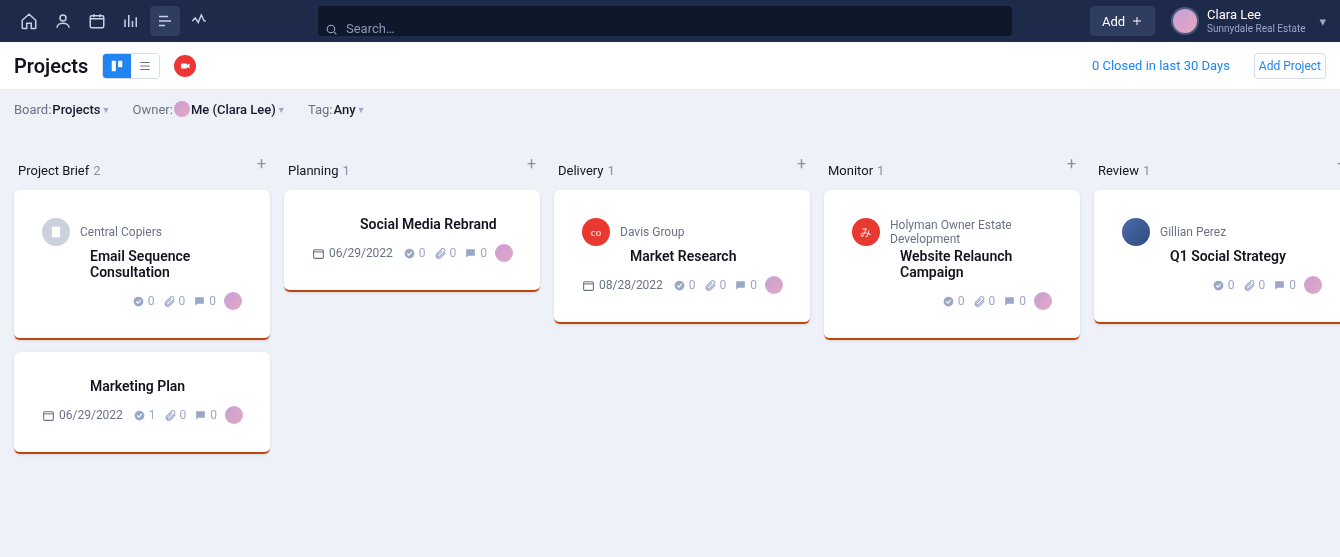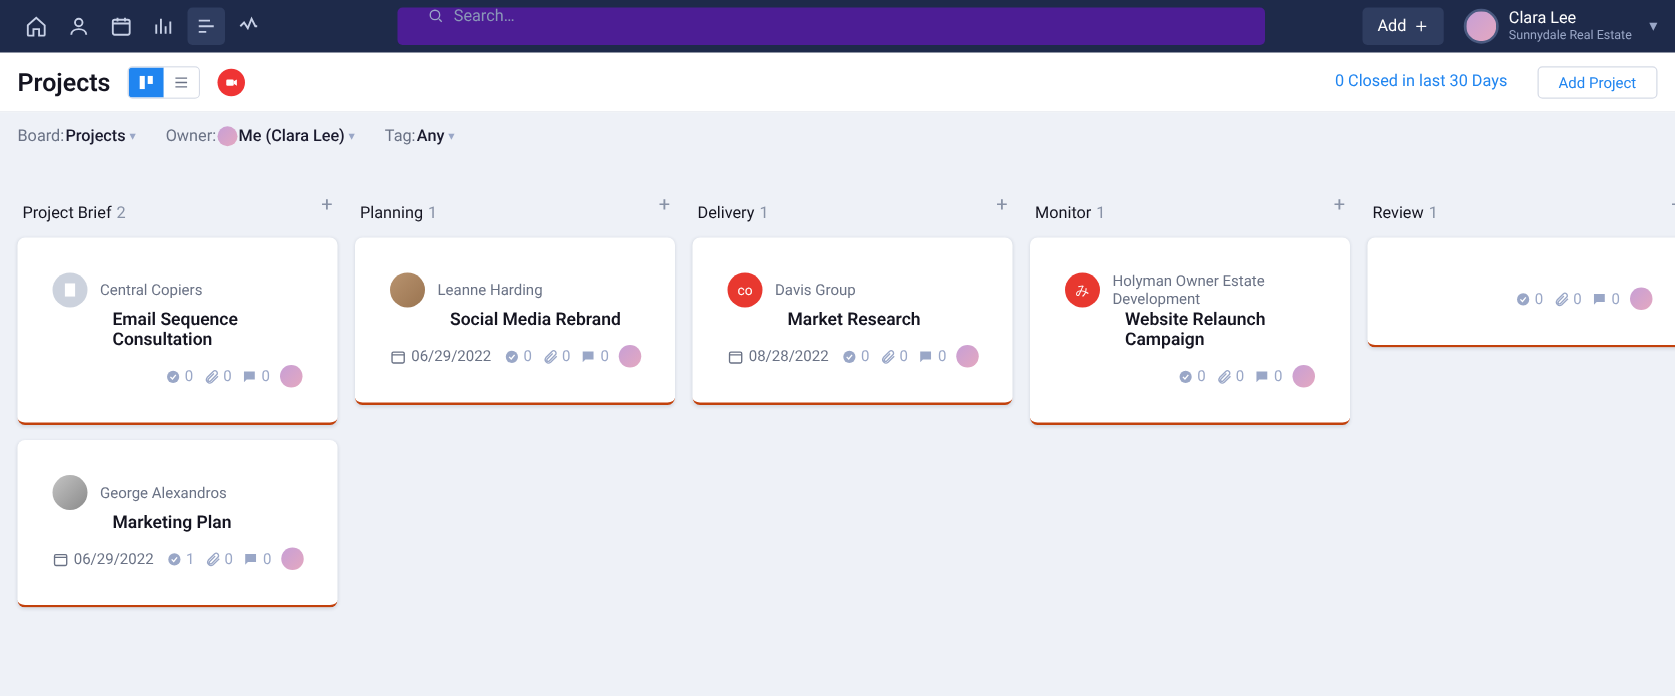--- a/index.html
+++ b/index.html
@@ -4,21 +4,21 @@
 <style>
 * { margin: 0; padding: 0; box-sizing: border-box; font-family: -apple-system, BlinkMacSystemFont, "Segoe UI", Roboto, sans-serif; }
 body { background: #fff; color: #1a1a2e; font-size: 13px; width: 1340px; height: 557px; overflow: hidden; }
 
 
 .topbar { background: #1e2a4a; height: 42px; display: flex; align-items: center; padding: 0 14px; gap: 4px; }
 .topbar .nav-icon { width: 30px; height: 30px; display: flex; align-items: center; justify-content: center; color: #c7d0e6; border-radius: 4px; cursor: pointer; }
 .topbar .nav-icon.active { background: #2f3d60; }
 .topbar .nav-icon svg { width: 18px; height: 18px; }
 .search-wrap { flex: 0 0 694px; margin-left: 100px; }
-.search { background: #4c1d95; border-radius: 4px; height: 30px; display: flex; align-items: flex-start; padding: 0 24px; color: #9aa7c7; gap: 8px; width: 100%; }
+.search { background: #0f172a; border-radius: 4px; height: 30px; display: flex; align-items: flex-end; padding: 0 7px; color: #9aa7c7; gap: 8px; width: 100%; }
 .search input { background: transparent; border: none; outline: none; color: #c7d0e6; font-size: 13px; flex: 1; }
 .search input::placeholder { color: #8b98b8; }
 .topbar .grow { flex: 1; }
 .add-btn { background: #2f3d60; color: #fff; border-radius: 4px; height: 30px; padding: 0 12px; display: flex; align-items: center; gap: 6px; font-size: 13px; cursor: pointer; }
 .user-block { display: flex; align-items: center; gap: 8px; margin-left: 12px; cursor: pointer; }
 .user-block .avatar { width: 28px; height: 28px; border-radius: 50%; background: linear-gradient(135deg,#c79fd6,#e4a8c0); border:2px solid #4a5a80;}
 .user-block .txt { color: #fff; line-height: 1.15; }
 .user-block .name { font-size: 13px; }
 .user-block .org { font-size: 10px; color: #9aa7c7; }
 .user-block .chev { color: #9aa7c7; margin-left: 6px; }
@@ -26,42 +26,42 @@
 
 .page-head { height: 48px; display: flex; align-items: center; padding: 0 14px; border-bottom: 1px solid #e8eaf0; gap: 14px; }
 .page-title { font-size: 20px; font-weight: 600; color: #141420; }
 .view-toggle { display: flex; border-radius: 4px; overflow: hidden; border: 1px solid #d6dbe6; }
 .view-toggle .seg { width: 28px; height: 24px; display:flex; align-items:center; justify-content:center; background:#fff; color:#6a7285; cursor:pointer; }
 .view-toggle .seg.active { background:#2085f0; color:#fff; }
 .red-badge { width:22px; height:22px; border-radius:50%; background:#ef3434; display:flex; align-items:center; justify-content:center; color:#fff; cursor:pointer; }
 .red-badge svg{width:12px;height:12px;}
 .page-head .grow { flex:1; }
 .closed-link { color:#2085f0; font-size:13px; cursor:pointer; }
-.add-proj-btn { border:1px solid #d6dbe6; color:#2085f0; border-radius:4px; padding:5px 16px; font-size:12px; cursor:pointer; margin-left:10px; }
+.add-proj-btn { border:1px solid #d6dbe6; color:#2085f0; border-radius:4px; padding:5px 4px; font-size:12px; cursor:pointer; margin-left:10px; }
 
 
 .filters { height: 38px; background:#eef1f7; display:flex; align-items:center; padding:0 14px; gap:24px; font-size:13px; color:#1a1a2e; }
 .filters .lbl { color:#6a7285; }
 .filters .val { font-weight:500; }
 .filters .chip { display:flex; align-items:center; gap:1px; cursor:pointer; }
 .mini-av { width:16px;height:16px;border-radius:50%; background:linear-gradient(135deg,#c79fd6,#e4a8c0); display:inline-block; vertical-align:middle;}
 .chev-sm{color:#9aa7c7; font-size:10px; margin-left:2px;}
 
 
 .board-wrap { padding: 14px; background:#eef1f7; height:calc(557px - 42px - 48px - 38px); overflow-x:auto; }
 .board { display:flex; gap:14px; }
 .col { width:256px; flex:0 0 256px; }
 .col-head { display:flex; align-items:center; justify-content:space-between; padding:6px 4px 12px; }
 .col-title { font-size:13px; color:#141420;margin-top:15px; }
 .col-title .cnt { color:#8892a6; margin-left:4px; }
 .col-head .plus { color:#8892a6; cursor:pointer; font-size:16px; }
 
 .card { background:#fff; border-radius:6px; box-shadow:0 1px 3px rgba(20,30,60,0.12); padding:28px; margin-bottom:12px; border-bottom:2px solid #c2410c; cursor:pointer; }
 .card .top { display:flex; align-items:center; gap:10px; margin-bottom:4px; }
-.card .av { width:28px;height:28px;border-radius:50%; background:#ccd2dd; display:flex;align-items:center;justify-content:center; color:#fff; font-size:11px; flex-shrink:0;}
+.card .av { width:28px;height:28px;border-radius:50%; background:#ccd2dd; display:flex;align-items:center;justify-content:center; color:#fff; font-size:11px; flex-shrink:0;font-family:Liberation Serif, serif;}
 .card .av.red { background:#e8382f; }
 .card .av.photo { background:linear-gradient(135deg,#b8936f,#9a7450);}
 .card .av.photo2 { background:linear-gradient(135deg,#4a6ba8,#2f4d82);}
 .card .av.photo3 { background:linear-gradient(135deg,#c4c4c4,#8a8a8a);}
 .card .av svg{width:14px;height:14px;}
 .card .who { font-size:12px; color:#6a7285; }
 .card .ttl { font-size:14px; font-weight:600; color:#141420; margin-left:48px; margin-top:-2px;}
 .card .meta { display:flex; align-items:center; gap:10px; margin-top:12px; font-size:12px; color:#9aa7c7;}
 .card .meta .date { display:flex; align-items:center; gap:4px; color:#6a7285; }
 .card .meta .stats { display:flex; align-items:center; gap:8px; margin-left:auto; }
@@ -211,24 +211,20 @@
                   <path d="M21 11l-9 9a5 5 0 01-7-7l9-9a3.5 3.5 0 015 5l-9 9a2 2 0 01-3-3l8-8"></path>
                 </svg>0</span>
               <span class="stat"><svg class="mi" viewBox="0 0 24 24" fill="currentColor">
                   <path d="M4 4h16v12H8l-4 4z"></path>
                 </svg>0</span>
               <span class="assn"></span>
             </span>
           </div>
         </div>
         <div class="card">
-          <div class="top">
-            <div class="av photo3"></div>
-            <div class="who">George Alexandros</div>
-          </div>
           <div class="ttl">Marketing Plan</div>
           <div class="meta">
             <span class="date">
               <svg class="mi" viewBox="0 0 24 24" fill="none" stroke="currentColor" stroke-width="2">
                 <rect x="3" y="5" width="18" height="16" rx="2"></rect>
                 <path d="M3 9h18"></path>
               </svg>
               <span>06/29/2022</span>
             </span>
             <span class="stats">
@@ -246,24 +242,20 @@
             </span>
           </div>
         </div>
       </div>
       <div class="col">
         <div class="col-head">
           <div class="col-title"><span>Planning</span><span class="cnt">1</span></div>
           <div class="plus">+</div>
         </div>
         <div class="card">
-          <div class="top">
-            <div class="av photo"></div>
-            <div class="who">Leanne Harding</div>
-          </div>
           <div class="ttl">Social Media Rebrand</div>
           <div class="meta">
             <span class="date">
               <svg class="mi" viewBox="0 0 24 24" fill="none" stroke="currentColor" stroke-width="2">
                 <rect x="3" y="5" width="18" height="16" rx="2"></rect>
                 <path d="M3 9h18"></path>
               </svg>
               <span>06/29/2022</span>
             </span>
             <span class="stats">
@@ -344,20 +336,25 @@
             </span>
           </div>
         </div>
       </div>
       <div class="col">
         <div class="col-head">
           <div class="col-title"><span>Review</span><span class="cnt">1</span></div>
           <div class="plus">+</div>
         </div>
         <div class="card">
+          <div class="top">
+            <div class="av photo2"></div>
+            <div class="who">Gillian Perez</div>
+          </div>
+          <div class="ttl">Q1 Social Strategy</div>
           <div class="meta">
             <span class="stats">
               <span class="stat"><svg class="mi" viewBox="0 0 24 24" fill="currentColor">
                   <circle cx="12" cy="12" r="9"></circle>
                   <path d="M8 12l3 3 5-6" stroke="#fff" stroke-width="2" fill="none"></path>
                 </svg>0</span>
               <span class="stat"><svg class="mi" viewBox="0 0 24 24" fill="none" stroke="currentColor" stroke-width="2">
                   <path d="M21 11l-9 9a5 5 0 01-7-7l9-9a3.5 3.5 0 015 5l-9 9a2 2 0 01-3-3l8-8"></path>
                 </svg>0</span>
               <span class="stat"><svg class="mi" viewBox="0 0 24 24" fill="currentColor">

